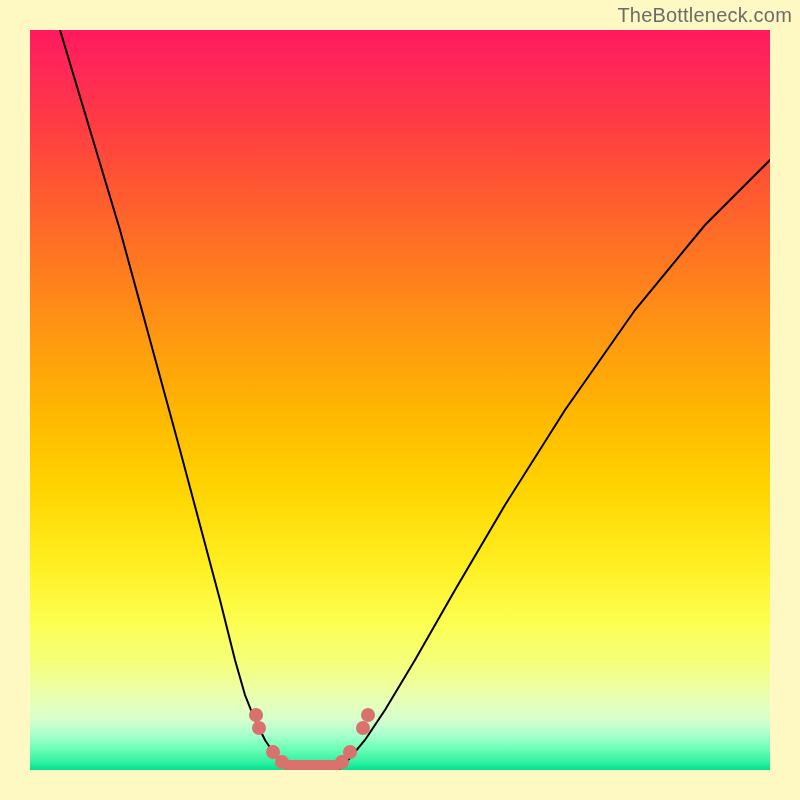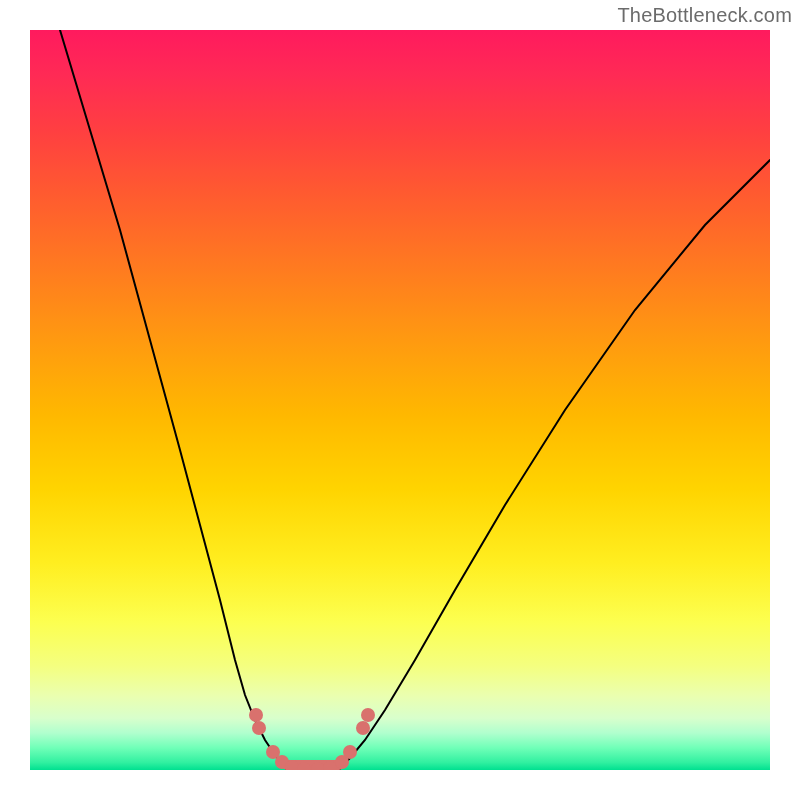--- a/index.html
+++ b/index.html
@@ -6,21 +6,21 @@
     margin: 0;
     padding: 0;
     width: 800px;
     height: 800px;
     background: #000;
     overflow: hidden;
   }
   .frame {
     position: absolute;
     inset: 0;
-    background: #ffffff;
+    background: #fef9c3;
   }
   .plot-area {
     position: absolute;
     left: 30px;
     top: 30px;
     width: 740px;
     height: 740px;
     overflow: hidden;
   }
   .gradient-bg {

